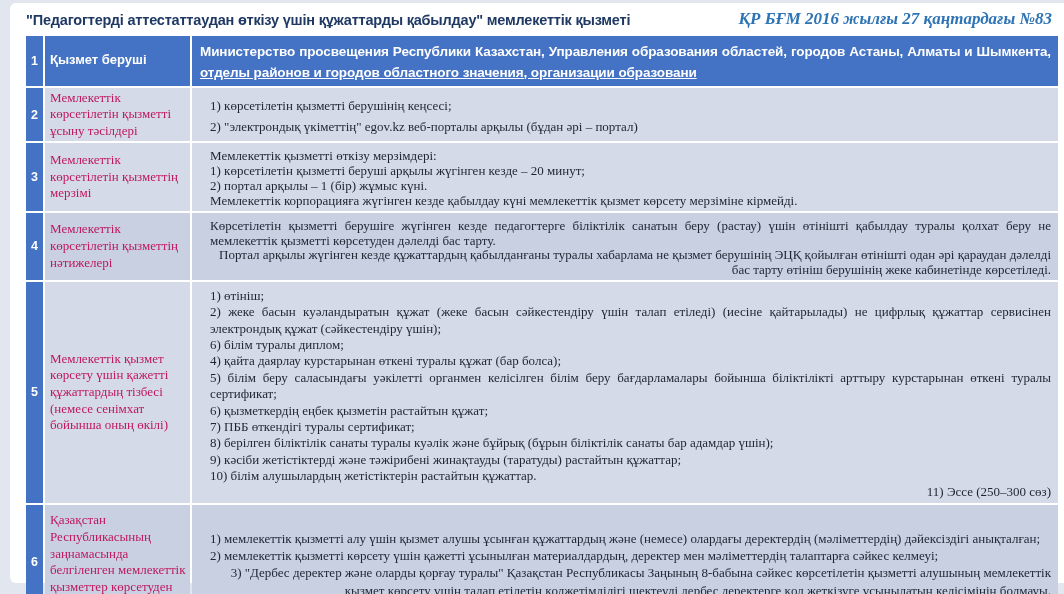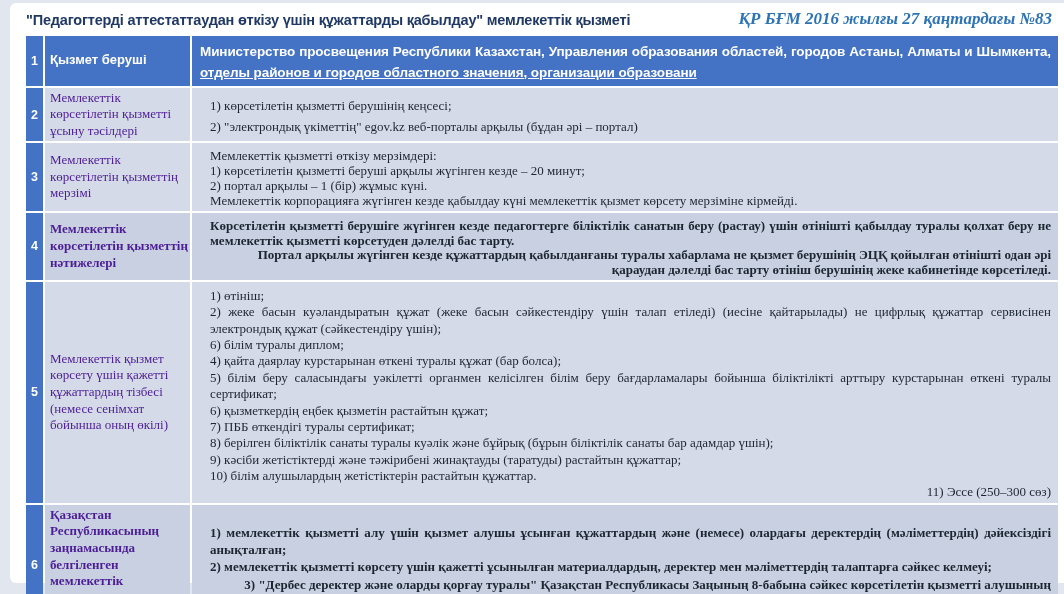--- a/index.html
+++ b/index.html
@@ -42,34 +42,34 @@
   td{vertical-align:middle;overflow:hidden;}
   td.num{
     width:17px;background:#4472c4;color:#ffffff;
     text-align:center;font-weight:bold;
     font-family:"Liberation Sans", sans-serif;
     font-size:12.5px;padding:0;
   }
   td.label{
     width:138px;
     font-size:13px;line-height:1.28;
-    color:#4c1d95;padding:2px 2px 2px 5px;
+    color:#be185d;padding:2px 2px 2px 5px;
   }
   td.content{
     font-size:13px;color:#1c2630;
     text-align:justify;padding:6px 7px 2px 8px;
   }
   tr.r1 td{background:#4472c4;color:#ffffff;}
   tr.r1 td.label{font-weight:bold;font-family:"Liberation Sans", sans-serif;font-size:13px;}
   tr.r1 td.content{
     font-weight:bold;font-family:"Liberation Sans", sans-serif;
     font-size:13.5px;line-height:1.55;letter-spacing:-0.1px;
   }
   .band-light td.label,.band-light td.content{background:#d5dae8;}
-  .band-dark td.label,.band-dark td.content{background:#c8d0e2;font-weight:bold;}
+  .band-dark td.label,.band-dark td.content{background:#c8d0e2;}
   .u{text-decoration:underline;}
   .lh-2{line-height:1.6;}
   .lh-tight{line-height:1.14;}
   .lh-mid{line-height:1.26;}
   .lh-6{line-height:1.33;}
   .line{text-align:justify;margin-left:10px;}
   .line:last-child{text-align:right;}
   .line.single{text-align:left;}
 </style>
 </head>

